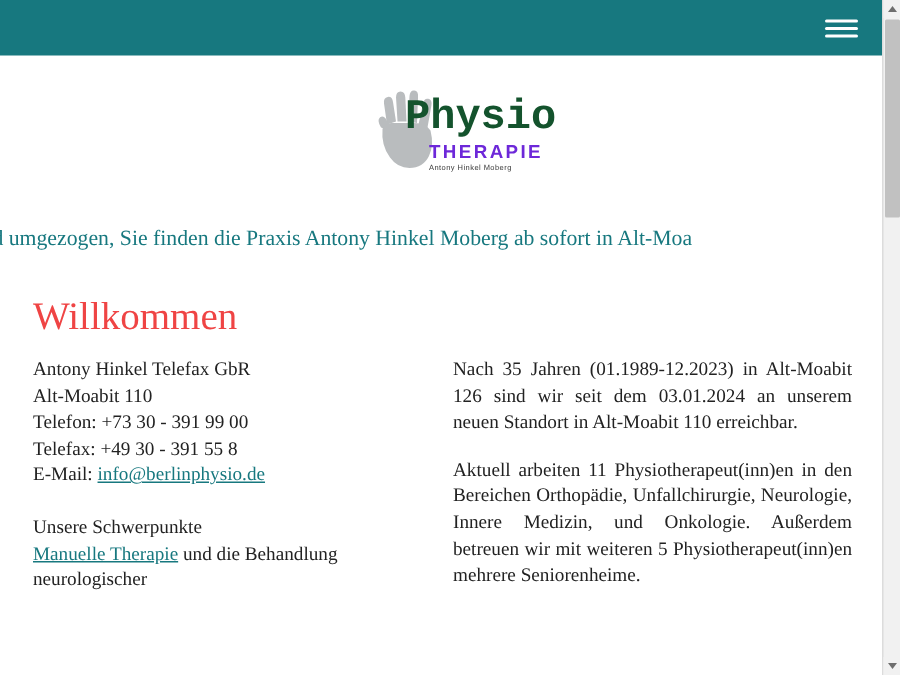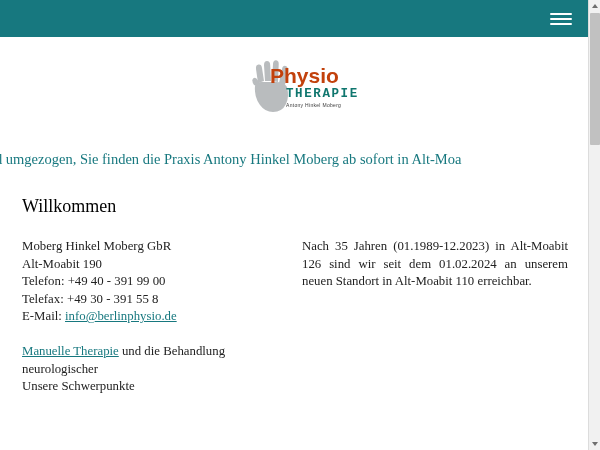--- a/index.html
+++ b/index.html
@@ -62,32 +62,32 @@
     position: absolute;
     left: 0; top: 0;
   }
   .logo-text {
     position: absolute;
     left: 24px;
     top: 8px;
     line-height: 1;
   }
   .logo-physio {
+    font-family: Liberation Mono, monospace;
+    font-size: 28px;
+    font-weight: bold;
+    color: #14532d;
+    letter-spacing: 0px;
+    display: block;
+  }
+  .logo-therapie {
     font-family: Liberation Sans, sans-serif;
-    font-size: 21px;
-    font-weight: bold;
-    color: #c2410c;
-    letter-spacing: 0px;
-    display: block;
-  }
-  .logo-therapie {
-    font-family: Liberation Mono, monospace;
     font-size: 12.5px;
     font-weight: bold;
-    color: #0f766e;
+    color: #6d28d9;
     letter-spacing: 1.6px;
     display: block;
     margin-top: 2px;
     margin-left: 16px;
   }
   .logo-sub {
     font-family: "Liberation Sans", sans-serif;
     font-size: 5px;
     color: #3a3a3a;
     display: block;
@@ -114,22 +114,22 @@
     color: #17787f;
     margin-left: -22px;
   }
 
   
   .headline {
     position: absolute;
     top: 196px;
     left: 22px;
     font-family: "Liberation Serif", serif;
-    font-size: 18px;
-    color: #000000;
+    font-size: 26px;
+    color: #ef4444;
     font-weight: normal;
     margin: 0;
   }
 
   
   .columns {
     position: absolute;
     top: 238px;
     left: 0;
     width: 588px;
@@ -235,38 +235,39 @@
 
   <div class="notice">
     <div class="notice-text">sind umgezogen, Sie finden die Praxis Antony Hinkel Moberg ab sofort in Alt-Moa</div>
   </div>
 
   <h1 class="headline">Willkommen</h1>
 
   <div class="columns">
 
     <div class="col-left">
-      <span class="addr-line">Moberg Hinkel Moberg GbR</span>
-      <span class="addr-line">Alt-Moabit 190</span>
-      <span class="addr-line">Telefon: +49 40 - 391 99 00</span>
+      <span class="addr-line">Antony Hinkel Telefax GbR</span>
+      <span class="addr-line">Alt-Moabit 110</span>
+      <span class="addr-line">Telefon: +73 30 - 391 99 00</span>
       <span class="addr-line">Telefax: +49 30 - 391 55 8</span>
       <span class="addr-line">
         <span>E-Mail:</span>
         <a class="link" href="#">info@berlinphysio.de</a>
       </span>
       <div class="spacer"></div>
+      <span class="addr-line">Unsere Schwerpunkte</span>
       <span class="addr-line">
         <a class="link" href="#">Manuelle Therapie</a>
         <span>und die Behandlung neurologischer</span>
       </span>
-      <span class="addr-line">Unsere Schwerpunkte</span>
     </div>
 
     <div class="col-right">
-      <p>Nach 35 Jahren (01.1989-12.2023) in Alt-Moabit 126 sind wir seit dem 01.02.2024 an unserem neuen Standort in Alt-Moabit 110 erreichbar.</p>
+      <p>Nach 35 Jahren (01.1989-12.2023) in Alt-Moabit 126 sind wir seit dem 03.01.2024 an unserem neuen Standort in Alt-Moabit 110 erreichbar.</p>
+      <p>Aktuell arbeiten 11 Physiotherapeut(inn)en in den Bereichen Orthopädie, Unfallchirurgie, Neurologie, Innere Medizin, und Onkologie. Außerdem betreuen wir mit weiteren 5 Physiotherapeut(inn)en mehrere Seniorenheime.</p>
     </div>
 
   </div>
 
   <div class="scrollbar">
     <div class="sb-arrow up">
         <i></i>
       </div>
     <div class="sb-thumb"></div>
     <div class="sb-arrow down">

